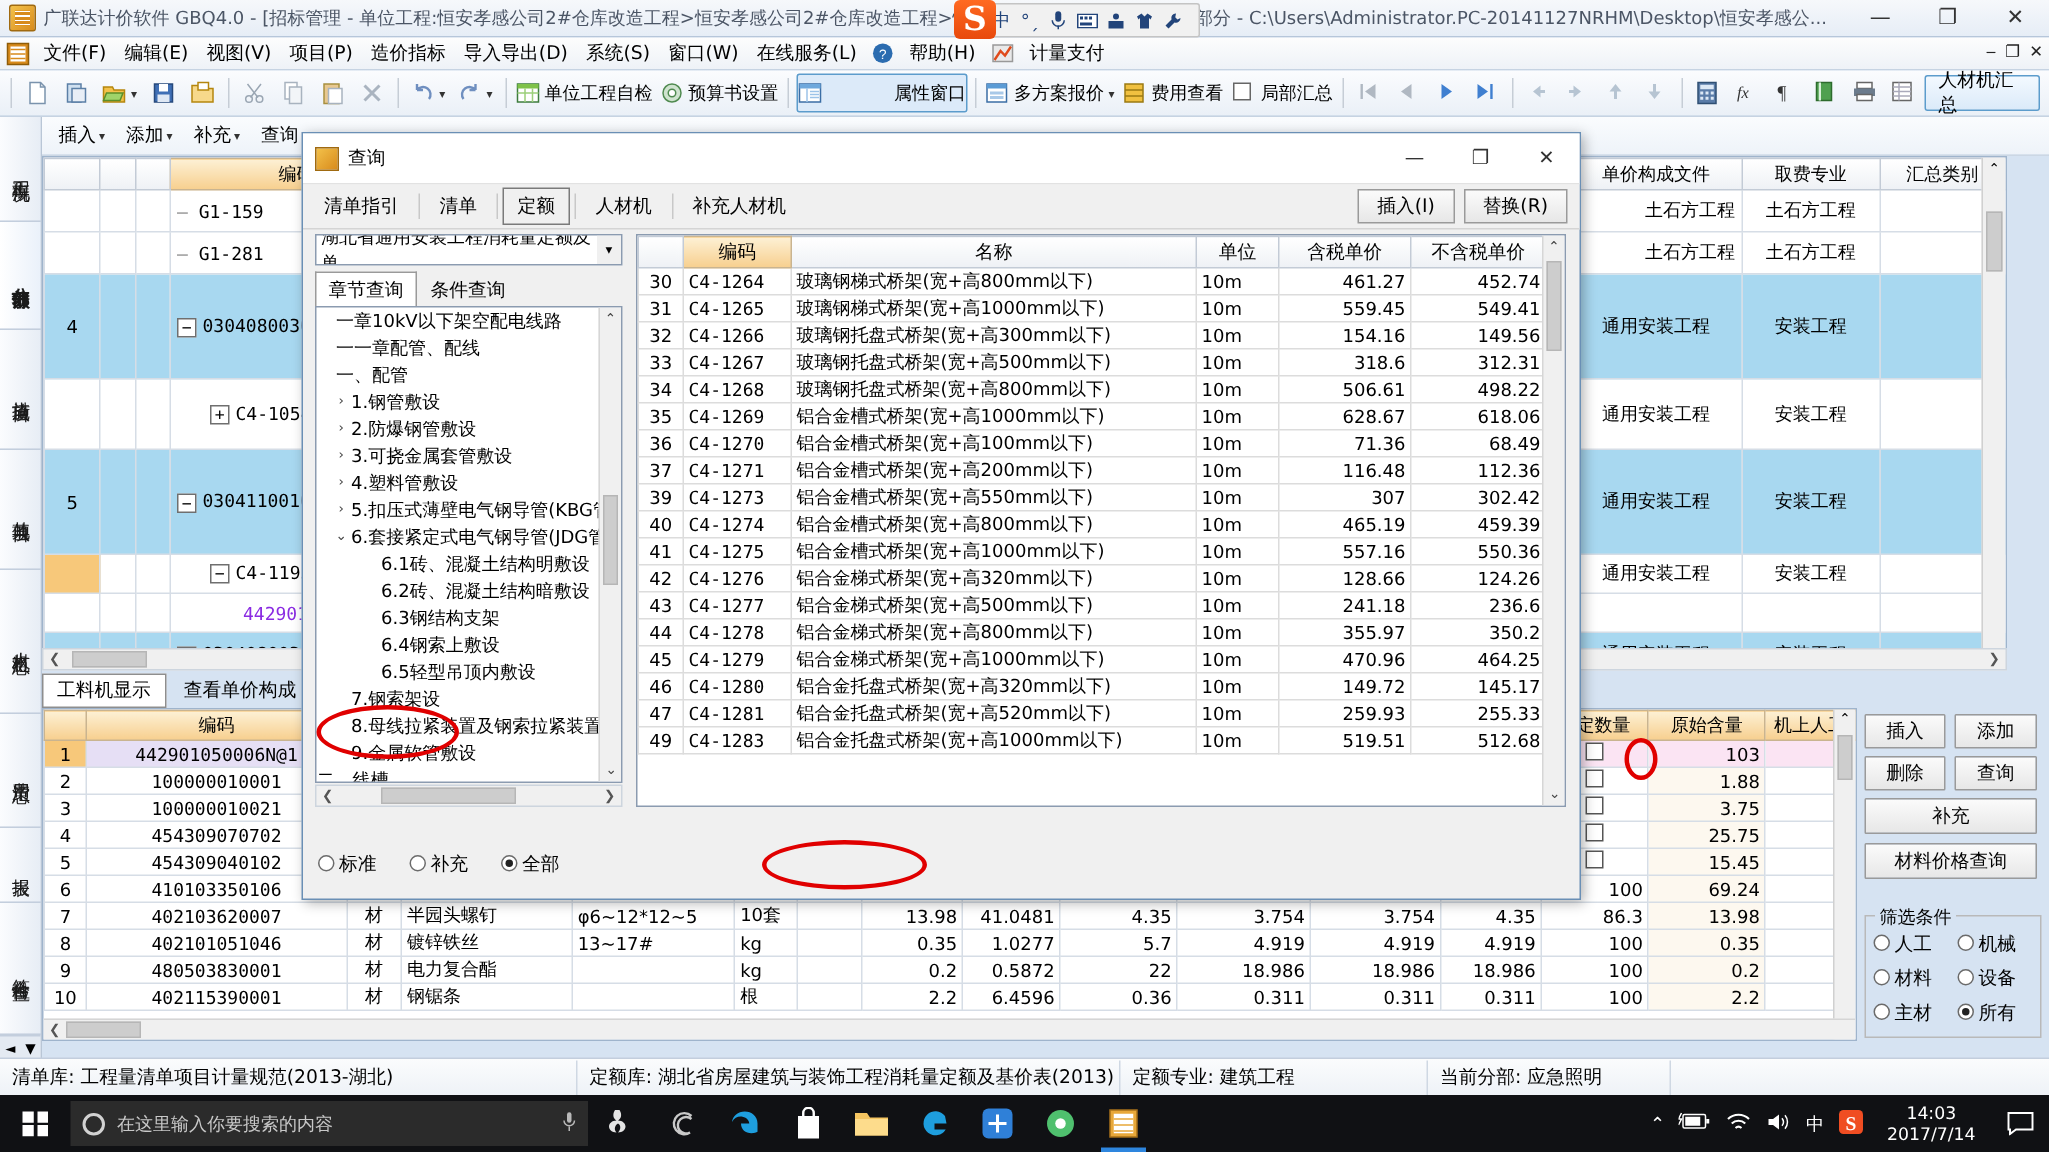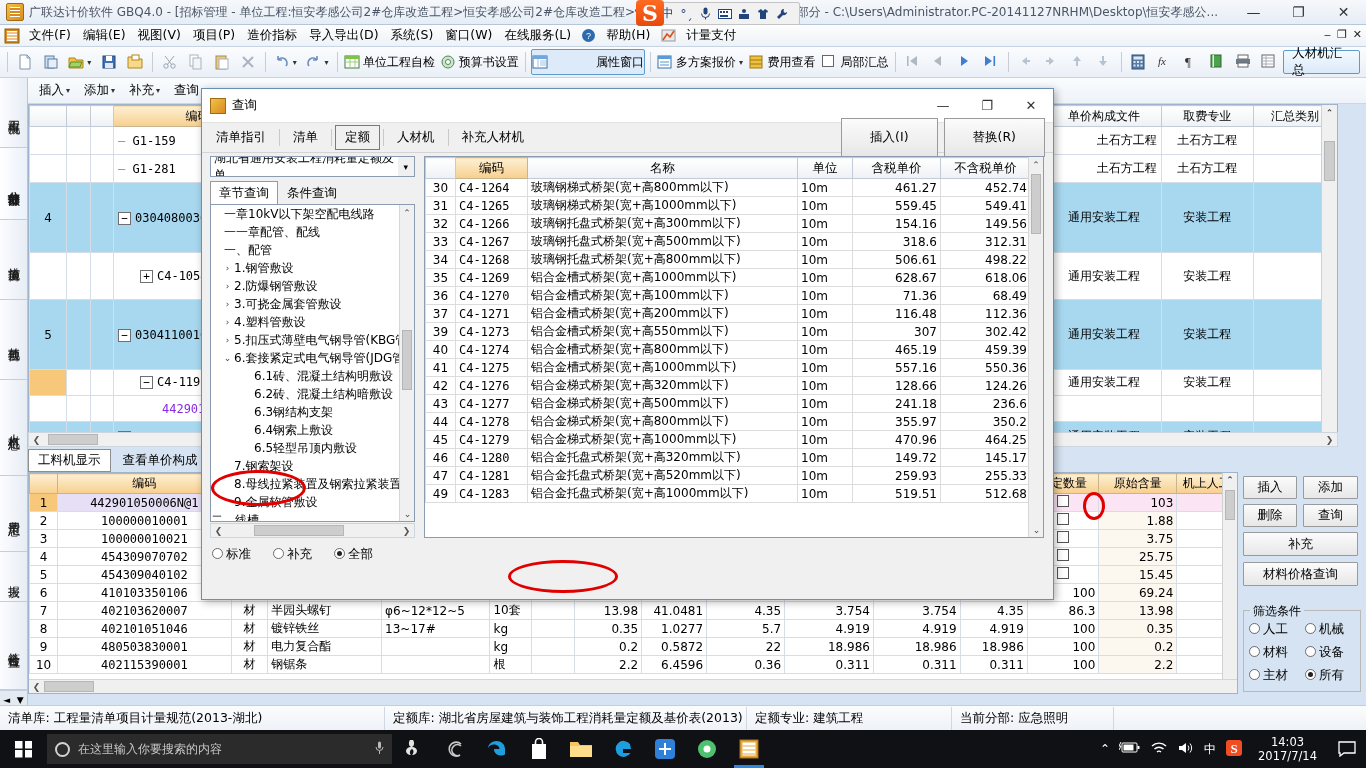--- a/index.html
+++ b/index.html
@@ -198,37 +198,37 @@
   .dlg-ico{width:16px;height:16px;margin:0 6px 0 8px;flex:none;
     background:linear-gradient(135deg,#f3c14a,#d88b1c);border:1px solid #a06a10;}
   .dlg-ttl{font-size:12.5px;}
   .dlg-ctl{margin-left:auto;display:flex;}
   .dlg-ctl div{width:44px;height:33px;display:flex;align-items:center;justify-content:center;font-size:13px;color:#333;}
   .dlg-tabs{height:30px;display:flex;align-items:center;background:#f0f0f0;border-bottom:1px solid #d4d4d4;padding-left:4px;gap:0;}
   .dtab{padding:3px 9px;font-size:12.5px;border:1px solid transparent;}
   .dtab.sel{border:1px solid #7a7a7a;background:#f0f0f0;}
   .dtab-sepline{width:1px;height:17px;background:#c8c8c8;margin:0 3px;}
   .dlg-actions{margin-left:auto;display:flex;gap:6px;padding-right:8px;}
-  .dlg-actions button{height:39px;padding:0 28px;font-size:12.5px;border:1px solid #9a9a9a;
+  .dlg-actions button{height:23px;padding:0 12px;font-size:12.5px;border:1px solid #9a9a9a;
     background:linear-gradient(#fbfbfb,#e7e7e7);font-family:inherit;}
 
   .dlg-body{position:absolute;left:0;top:65px;width:853px;height:447px;}
   .combo{position:absolute;left:8px;top:2px;width:205px;height:21px;border:1px solid #8b9bb0;background:#fff;
     display:flex;align-items:center;font-size:12px;padding-left:3px;overflow:hidden;}
   .combo .arrow{margin-left:auto;width:17px;height:19px;display:flex;align-items:center;justify-content:center;font-size:9px;background:#f0f0f0;}
   .subtabs{position:absolute;left:8px;top:27px;display:flex;align-items:flex-end;}
   .stab{padding:3px 8px;font-size:12.5px;border:1px solid transparent;}
   .stab.sel{border:1px solid #9a9a9a;border-bottom:1px solid #fff;background:#fff;}
   .tree{position:absolute;left:8px;top:50px;width:205px;height:318px;background:#fff;border:1px solid #8b9bb0;overflow:hidden;}
   .tnode{height:18px;display:flex;align-items:center;font-size:12px;padding-left:2px;white-space:nowrap;}
   .tnode .tw{width:13px;text-align:center;font-size:9px;color:#444;flex:none;}
   .tree-vscroll{position:absolute;right:0;top:0;width:15px;height:100%;background:#f0f0f0;border-left:1px solid #d6d6d6;}
   .tvs-arrow{height:15px;display:flex;align-items:center;justify-content:center;font-size:9px;color:#444;}
   .tree-hscroll{position:absolute;left:8px;top:369px;width:205px;height:15px;background:#f0f0f0;border:1px solid #cdd5de;display:flex;align-items:center;}
-  .radiorow{position:absolute;left:10px;top:392px;display:flex;gap:22px;font-size:12.5px;align-items:center;}
+  .radiorow{position:absolute;left:10px;top:414px;display:flex;gap:22px;font-size:12.5px;align-items:center;}
 
   .dgrid{position:absolute;left:222px;top:2px;width:620px;height:382px;background:#fff;border:1px solid #8b9bb0;overflow:hidden;}
   table.d{border-collapse:collapse;font-size:12px;width:605px;table-layout:fixed;}
   table.d th{height:21px;font-weight:normal;font-size:12.5px;border:1px solid #c9b490;
     background:linear-gradient(#fdf0d4,#f7cf8e);}
   table.d th.plain{background:linear-gradient(#ffffff,#eef1f5);border:1px solid #c3cbd6;}
   table.d td{height:18px;border:1px solid #dcdcdc;padding:0 3px;white-space:nowrap;overflow:hidden;}
   .dg-vscroll{position:absolute;right:0;top:0;width:15px;height:100%;background:#f0f0f0;border-left:1px solid #d6d6d6;}
   .mono{font-family:"DejaVu Sans Mono","Liberation Mono",monospace;}
   .r{text-align:right;}

